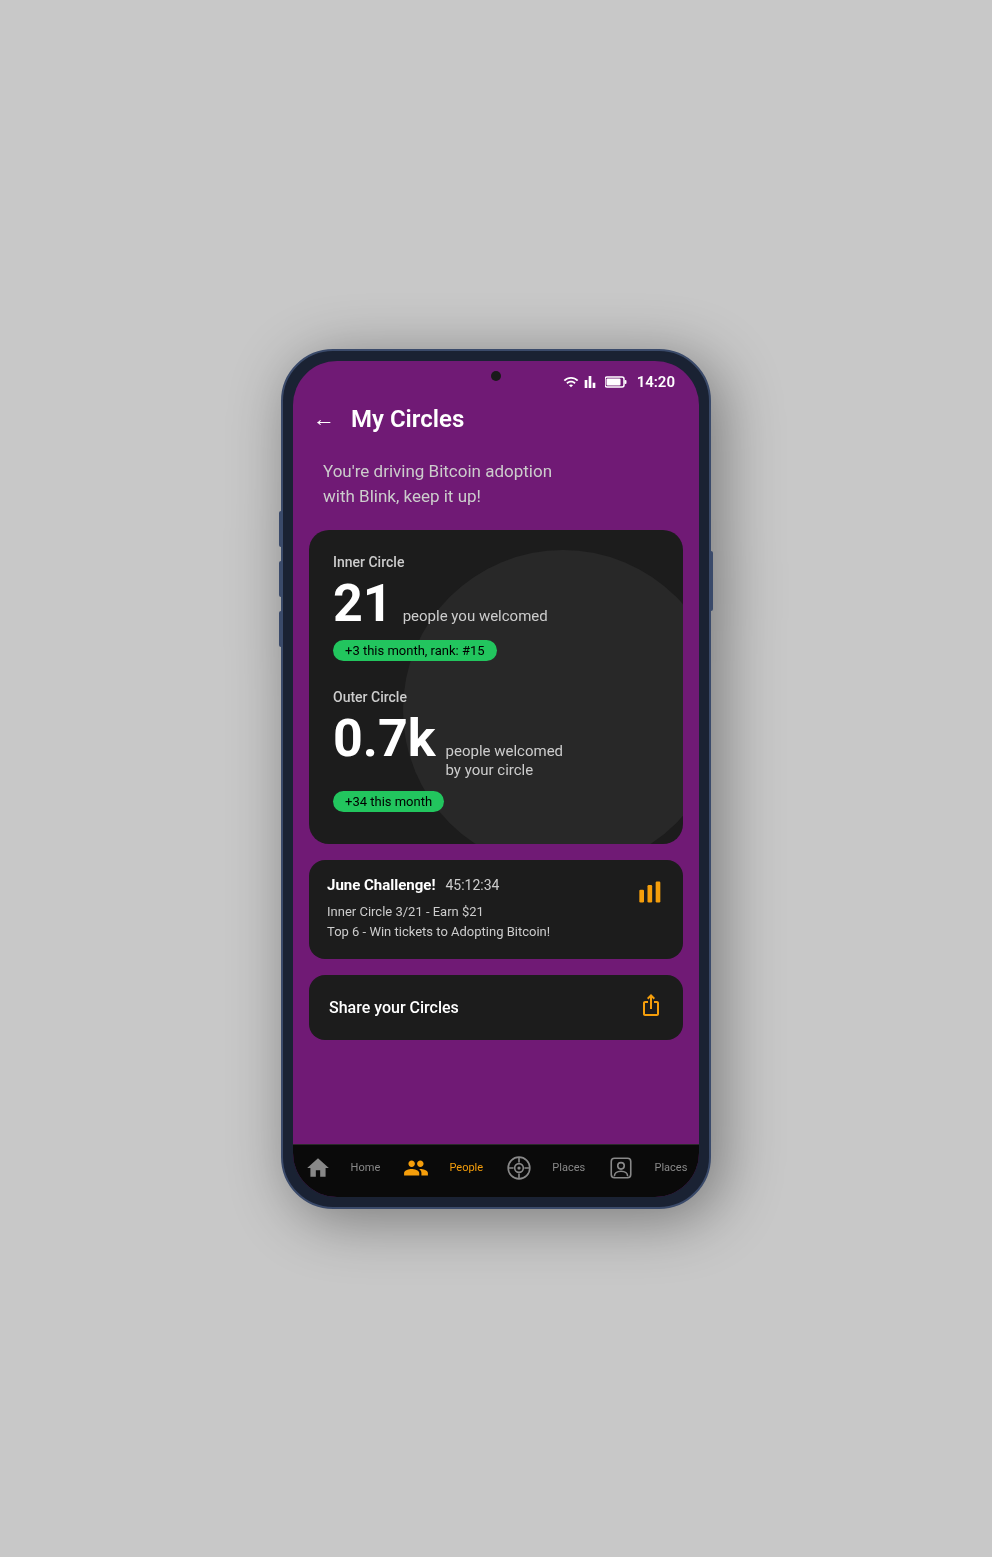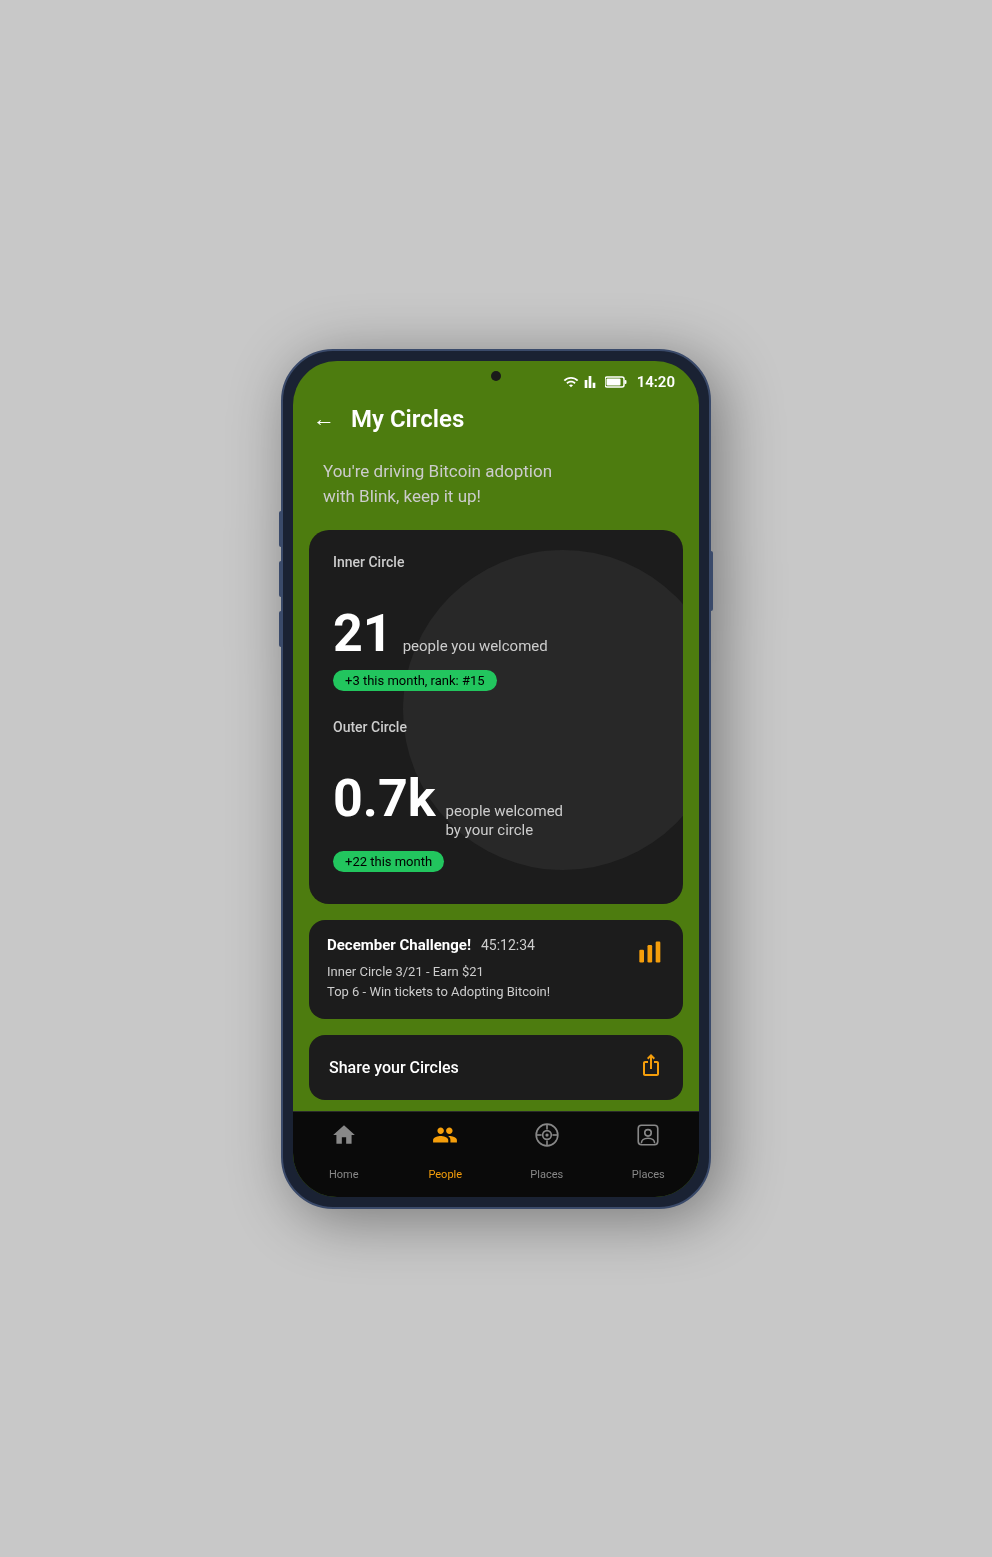--- a/index.html
+++ b/index.html
@@ -49,21 +49,21 @@
       background: #3a4a6a;
       border-radius: 0 2px 2px 0;
     }
 
     .phone-screen {
       position: absolute;
       top: 10px;
       left: 10px;
       right: 10px;
       bottom: 10px;
-      background: #4d7c0f;
+      background: #701a75;
       border-radius: 44px;
       overflow: hidden;
       display: flex;
       flex-direction: column;
     }
 
     
     .status-bar {
       display: flex;
       justify-content: flex-end;
@@ -172,21 +172,20 @@
       align-items: baseline;
       gap: 10px;
       margin-bottom: 10px;
     }
 
     .circle-big-num {
       color: #ffffff;
       font-size: 52px;
       font-weight: 700;
       line-height: 1;
-      margin-top: 30px;
     }
 
     .circle-desc {
       color: #cccccc;
       font-size: 15px;
       line-height: 1.3;
     }
 
     .green-badge {
       display: inline-block;
@@ -276,21 +275,21 @@
     .bottom-nav {
       border-top: 1px solid #2a2a2a;
       display: flex;
       justify-content: space-around;
       padding: 10px 0 16px;
       background: #0a0a0a;
     }
 
     .nav-item {
       display: flex;
-      flex-direction: column;
+      flex-direction: row;
       align-items: center;
       gap: 20px;
       cursor: pointer;
       min-width: 64px;
     }
 
     .nav-label {
       font-size: 11px;
       color: #888888;
     }
@@ -364,29 +363,29 @@
 
           <div class="outer-circle-section">
             <div class="circle-label">Outer Circle</div>
             <div class="circle-count-row">
               <span class="circle-big-num">0.7k</span>
               <div class="circle-desc">
                 <div>people welcomed</div>
                 <div>by your circle</div>
               </div>
             </div>
-            <span class="green-badge">+22 this month</span>
+            <span class="green-badge">+34 this month</span>
           </div>
 
         </div>
 
         <div class="challenge-card">
           <div class="challenge-content">
             <div class="challenge-title-row">
-              <span class="challenge-title">December Challenge!</span>
+              <span class="challenge-title">June Challenge!</span>
               <span class="challenge-timer">45:12:34</span>
             </div>
             <div class="challenge-text">Inner Circle 3/21 - Earn $21</div>
             <div class="challenge-text">Top 6 - Win tickets to Adopting Bitcoin!</div>
           </div>
           <div class="chart-icon">
             <svg width="28" height="28" viewBox="0 0 24 24" fill="#f59e0b">
               <rect x="2" y="10" width="4" height="11" rx="1"></rect>
               <rect x="9" y="6" width="4" height="15" rx="1"></rect>
               <rect x="16" y="3" width="4" height="18" rx="1"></rect>

